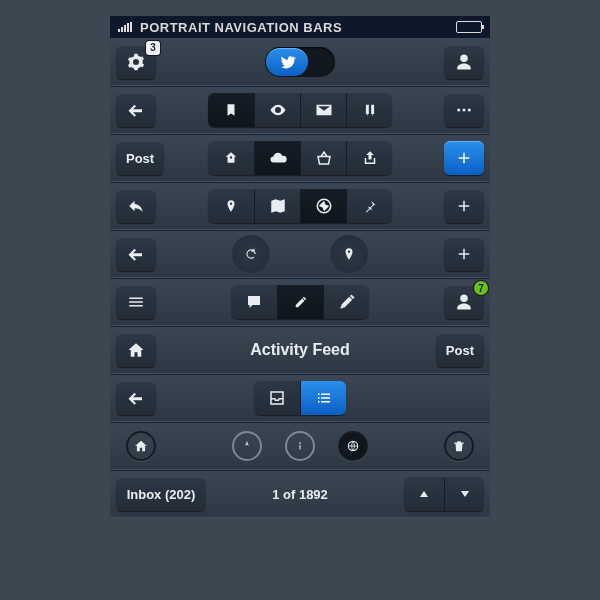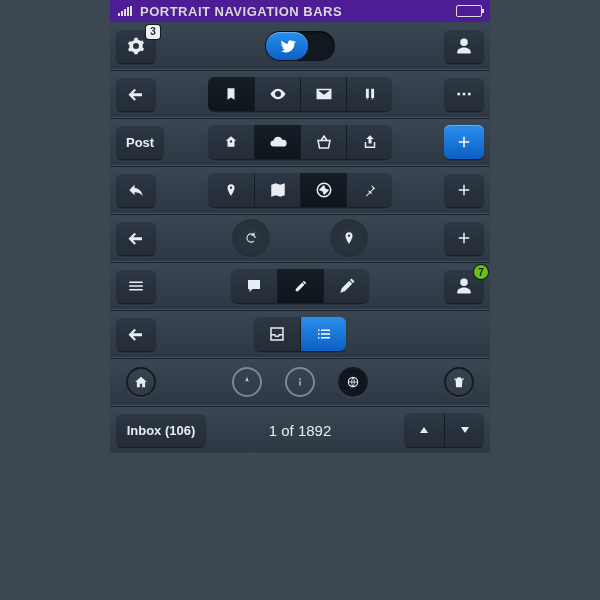--- a/index.html
+++ b/index.html
@@ -12,29 +12,30 @@
     display: flex;
     align-items: flex-start;
     justify-content: center;
   }
   .phone {
     width: 380px;
     margin-top: 0;
   }
   .status-bar {
     height: 22px;
-    background: #4c1d95;
+    background: #0f172a;
     display: flex;
     align-items: center;
     padding: 0 8px;
     color: #d8d8d8;
     font-size: 12px;
     font-weight: 600;
     letter-spacing: 0.5px;
     gap: 8px;
+    margin-top: 16px;
   }
   .status-title { flex: 1; color:#d8d8d8; font-size:13px;}
   .signal { display: inline-flex; gap: 1px; align-items: flex-end; height: 10px; }
   .signal i { width: 2px; background: #ddd; display: inline-block; }
   .signal i:nth-child(1){height:3px}
   .signal i:nth-child(2){height:5px}
   .signal i:nth-child(3){height:7px}
   .signal i:nth-child(4){height:9px}
   .signal i:nth-child(5){height:10px}
   .battery { width:26px; height:12px; border:1px solid #ddd; border-radius:2px; position:relative;}
@@ -117,21 +118,21 @@
     width:42px; height:28px; border-radius:14px;
     background: linear-gradient(#2a8fec,#0c5fc4);
     display:flex; align-items:center; justify-content:center;
     box-shadow: inset 0 1px 0 rgba(255,255,255,0.3);
   }
   .title-text {
     color:#e8edf2; font-size:16px; font-weight:700;
     position:absolute; left:50%; transform:translateX(-50%);
   }
   .pager-text {
-    color:#e8edf2; font-size:15px; font-weight:400;
+    color:#e8edf2; font-size:13px; font-weight:700;
     position:absolute; left:50%; transform:translateX(-50%);
   }
   .circle-btn {
     width:30px; height:30px; border-radius:50%;
     border:2px solid #141b23;
     box-shadow: 0 1px 0 rgba(255,255,255,0.1);
     display:inline-flex; align-items:center; justify-content:center;
     color:#e8edf2;
   }
   .circle-btn.dark { background:#10161d; }
@@ -360,20 +361,30 @@
       </div>
       <div class="spacer"></div>
       <div class="btn">
         <svg class="ico" viewBox="0 0 24 24">
             <path d="M12 12a5 5 0 100-10 5 5 0 000 10zm0 2c-4 0-9 2-9 6v2h18v-2c0-4-5-6-9-6z"></path>
           </svg>
         <span class="badge green">7</span>
       </div>
     </div>
 
+    <div class="row">
+      <div class="btn">
+        <svg class="ico" viewBox="0 0 24 24">
+            <path d="M12 3l10 9h-3v9h-5v-6h-4v6H5v-9H2z"></path>
+          </svg>
+      </div>
+      <span class="title-text">Activity Feed</span>
+      <div class="spacer"></div>
+      <div class="btn txt">Post</div>
+    </div>
 
     <div class="row">
       <div class="btn">
         <svg class="ico" viewBox="0 0 24 24">
             <path d="M20 11H8l4-4-2-2-8 8 8 8 2-2-4-4h12z"></path>
           </svg>
       </div>
       <div class="center">
         <div class="seg">
           <div class="cell">
@@ -417,21 +428,21 @@
       </div>
       <div class="nav-gap"></div>
       <div class="circle-btn">
         <svg class="ico-sm" viewBox="0 0 24 24">
             <path d="M6 7h12l-1 14H7zM9 4h6v2H9zM4 6h16v2H4z"></path>
           </svg>
       </div>
     </div>
 
     <div class="row">
-      <div class="btn txt" style="min-width:90px;">Inbox (106)</div>
+      <div class="btn txt" style="min-width:90px;">Inbox (202)</div>
       <span class="pager-text">1 of 1892</span>
       <div class="spacer"></div>
       <div class="seg">
         <div class="cell" style="width:40px">
             <svg class="ico-sm" viewBox="0 0 24 24">
               <path d="M12 7l7 10H5z"></path>
             </svg>
           </div>
         <div class="cell" style="width:40px">
             <svg class="ico-sm" viewBox="0 0 24 24">

